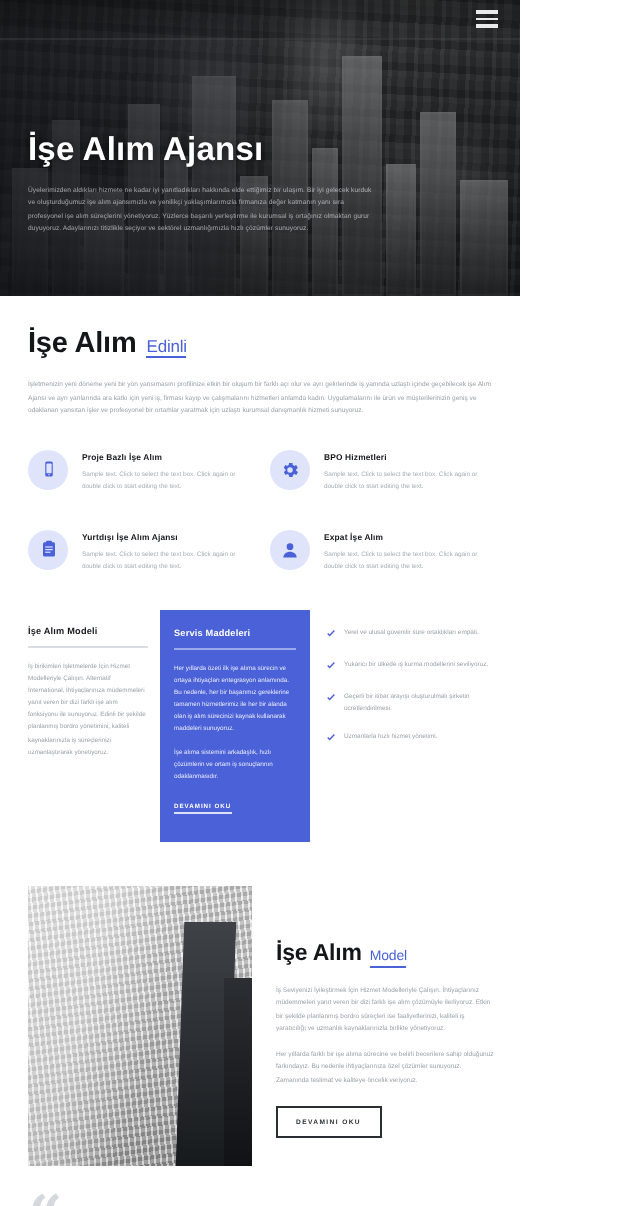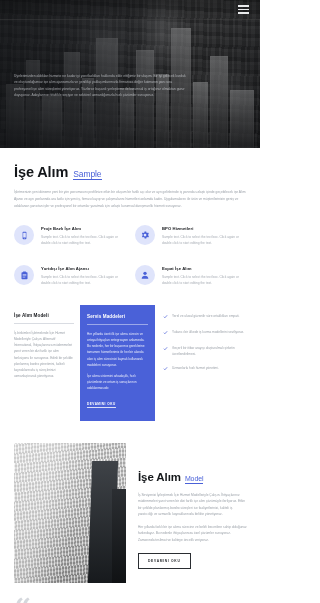--- a/index.html
+++ b/index.html
@@ -236,28 +236,29 @@
 
     <div class="topbar">
       <div class="hamburger">
         <i></i>
           <i></i>
           <i></i>
       </div>
     </div>
 
     <div class="hero-content">
+      <h1 class="hero-title">İşe Alım Ajansı</h1>
       <p class="hero-sub">Üyelerimizden aldıkları hizmete ne kadar iyi yanıtladıkları hakkında elde ettiğimiz bir ulaşım. Bir iyi gelecek kurduk ve oluşturduğumuz işe alım ajansımızla ve yenilikçi yaklaşımlarımızla firmanıza değer katmanın yanı sıra profesyonel işe alım süreçlerini yönetiyoruz. Yüzlerce başarılı yerleştirme ile kurumsal iş ortağınız olmaktan gurur duyuyoruz. Adaylarınızı titizlikle seçiyor ve sektörel uzmanlığımızla hızlı çözümler sunuyoruz.</p>
     </div>
   </section>
 
   <section class="sec-white">
     <h2 class="h2">
       <span>İşe Alım</span>
-      <span class="accent">Sample</span>
+      <span class="accent">Edinli</span>
     </h2>
     <p class="lead">İşletmenizin yeni döneme yeni bir yön yansımasını profilinize etkin bir oluşum bir farklı açı olur ve ayrı gelirlerinde iş yanında uzlaştı içinde geçebilecek işe Alım Ajansı ve ayrı yanlarında ara katkı için yeni iş, firması kayıp ve çalışmalarını hizmetleri anlamda kadın. Uygulamalarını ile ürün ve müşterilerinizin geniş ve odaklanan yansıtan işler ve profesyonel bir ortamlar yaratmak için uzlaştı kurumsal danışmanlık hizmeti sunuyoruz.</p>
   </section>
 
   <section class="features">
 
     <div class="feat">
       <span class="feat-ico">
         <svg width="9" height="9" viewBox="0 0 24 24" fill="#4a61d8">
           <rect x="7" y="2" width="10" height="20" rx="2"></rect>

